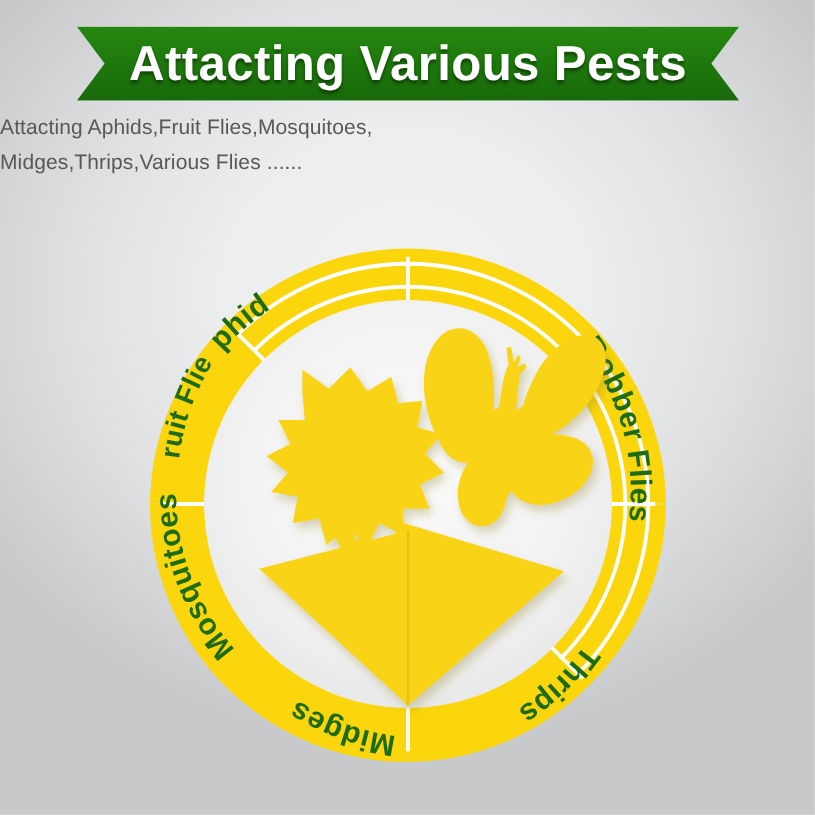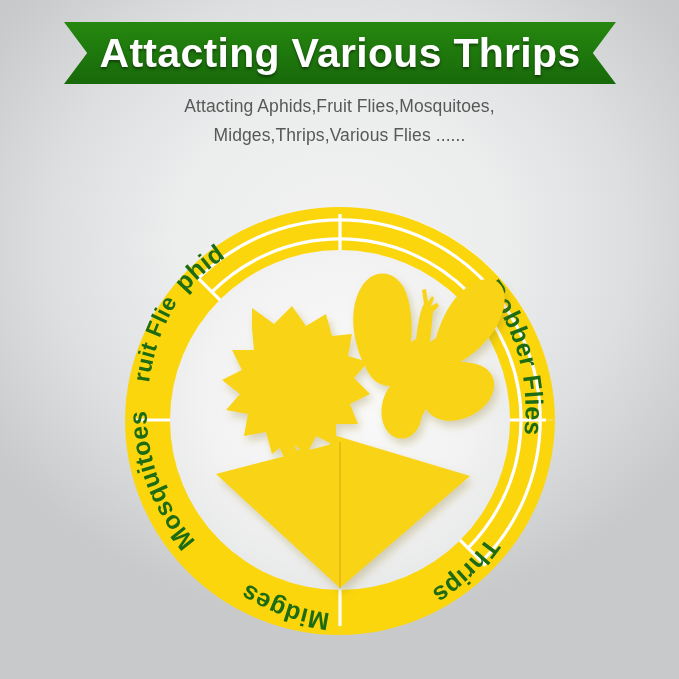--- a/index.html
+++ b/index.html
@@ -26,21 +26,21 @@
   .banner-title{
     position:absolute;inset:0;
     display:flex;align-items:center;justify-content:center;
     color:#fff;font-size:41px;font-weight:bold;letter-spacing:.3px;
     text-shadow:0 2px 3px rgba(0,0,0,.45);
     white-space:nowrap;
   }
   
   .subtitle{
     position:absolute;left:0;right:0;top:92px;
-    text-align:center;color:#585858;font-size:17.5px;line-height:29px;
+    text-align:left;color:#585858;font-size:17.5px;line-height:29px;
     letter-spacing:.1px;
   }
 
   
   .wheel{
     position:absolute;left:30px;top:110px;width:620px;height:620px;
   }
   .wheel svg{display:block;width:620px;height:620px;overflow:visible;}
   .seg-photo{stroke:#ffffff;stroke-width:3.2;}
   .ring-arc{fill:#fbd60c;stroke:#ffffff;stroke-width:3.2;}
@@ -54,21 +54,21 @@
   
   .center-art{fill:#f9d316;}
 </style>
 </head>
 <body>
 
 <div id="stage">
 
   <div class="banner-wrap">
     <div class="banner"></div>
-    <div class="banner-title">Attacting Various Thrips</div>
+    <div class="banner-title">Attacting Various Pests</div>
   </div>
 
   <div class="subtitle">
     <div>Attacting Aphids,Fruit Flies,Mosquitoes,</div>
     <div>Midges,Thrips,Various Flies ......</div>
   </div>
 
   <div class="wheel">
     <svg viewBox="0 0 620 620" xmlns="http://www.w3.org/2000/svg">
       <defs>

